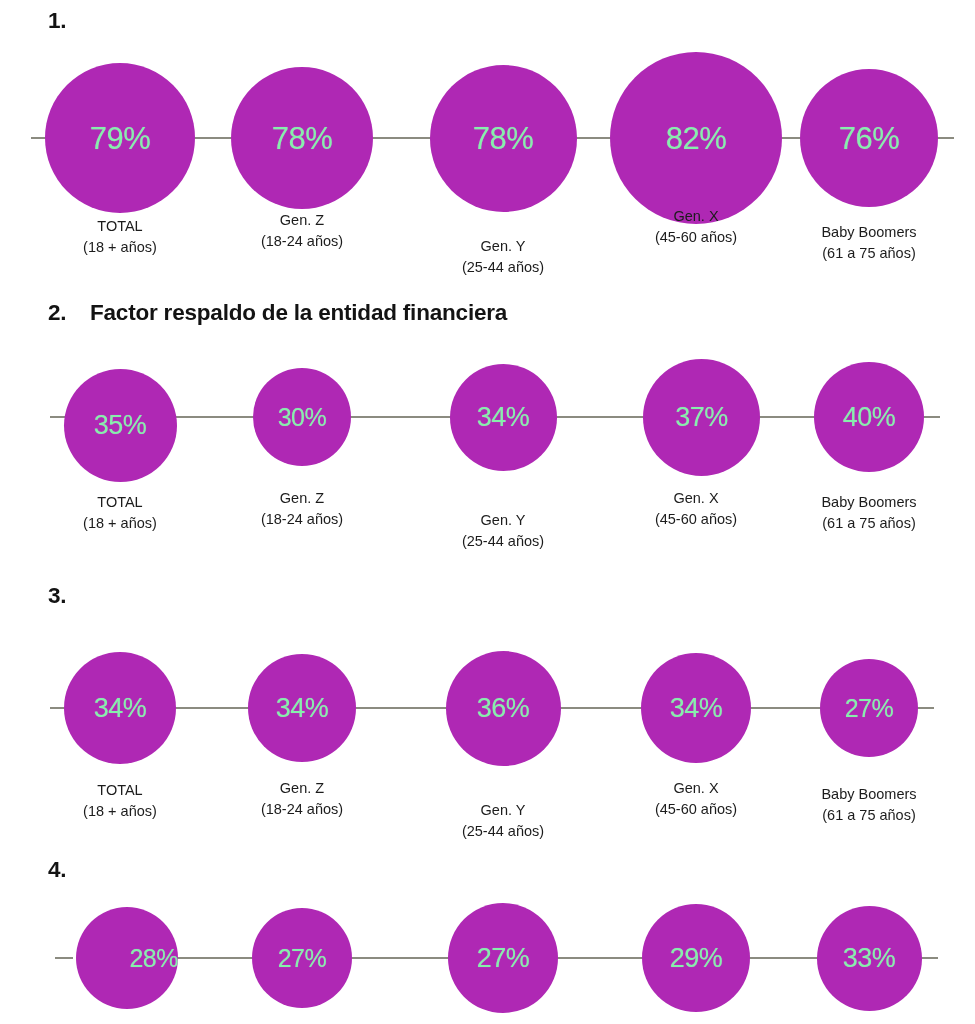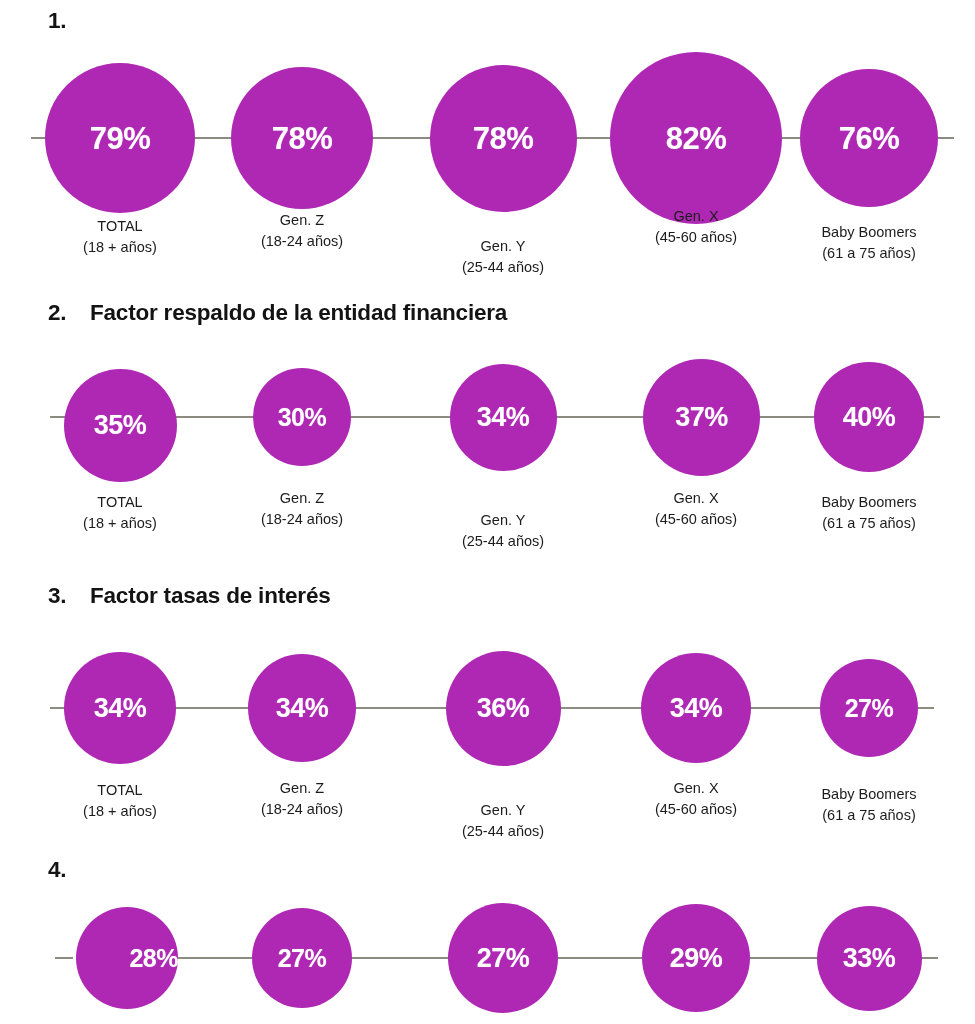--- a/index.html
+++ b/index.html
@@ -53,23 +53,23 @@
   .bubble {
     position: absolute;
     border-radius: 50%;
     background: #af28b4;
     display: flex;
     align-items: center;
     justify-content: center;
     z-index: 2;
   }
   .bubble-value {
-    color: #ffffff;
+    color: #86efac;
     font-size: 31px;
-    font-weight: bold;
+    font-weight: normal;
     letter-spacing: -0.5px;
     line-height: 1;
     text-shadow: 0 0 1px rgba(255,255,255,0.35);
   }
   .bubble.sm .bubble-value { font-size: 27px; }
   .bubble.xs .bubble-value { font-size: 25px; }
   
   .caption {
     position: absolute;
     text-align: center;
@@ -175,21 +175,20 @@
         <span class="cap-range">(45-60 años)</span>
       </div>
       <div class="caption" style="top: 492px; left: 769px; width: 200px;">
         <span class="cap-name">Baby Boomers</span>
         <span class="cap-range">(61 a 75 años)</span>
       </div>
     </div>
     <div class="section" style="top: 0px;">
       <div class="sec-head" style="top: 583px;">
         <span class="sec-num">3.</span>
-        <span class="sec-title">Factor tasas de interés</span>
       </div>
       <div class="connector" style="left: 50px; top: 707px; width: 18px;"></div>
       <div class="connector" style="left: 170px; top: 707px; width: 84px;"></div>
       <div class="connector" style="left: 350px; top: 707px; width: 101.5px;"></div>
       <div class="connector" style="left: 554.5px; top: 707px; width: 92.5px;"></div>
       <div class="connector" style="left: 745px; top: 707px; width: 81px;"></div>
       <div class="connector" style="left: 914px; top: 707px; width: 20px;"></div>
       <div class="bubble sm" style="width: 112px; height: 112px; left: 64px; top: 652px; background: rgb(175, 40, 180);">
         <span class="bubble-value">34%</span>
       </div>

